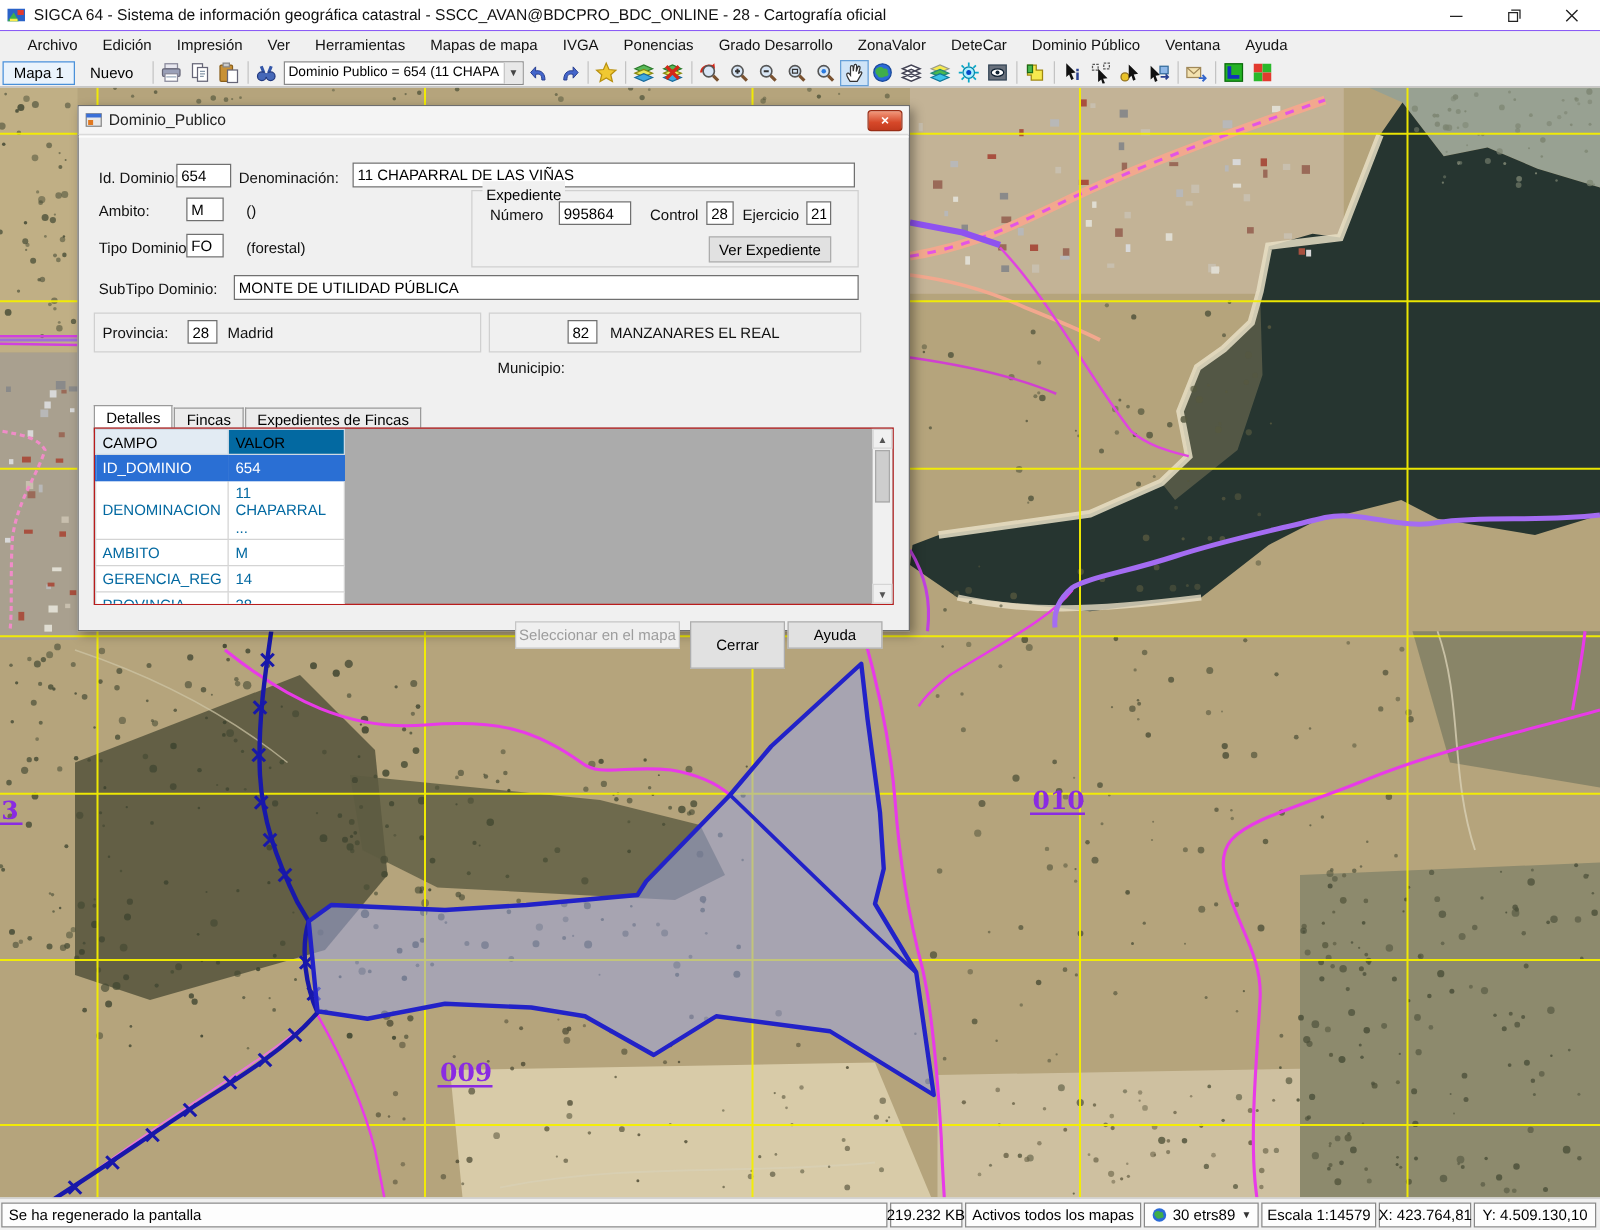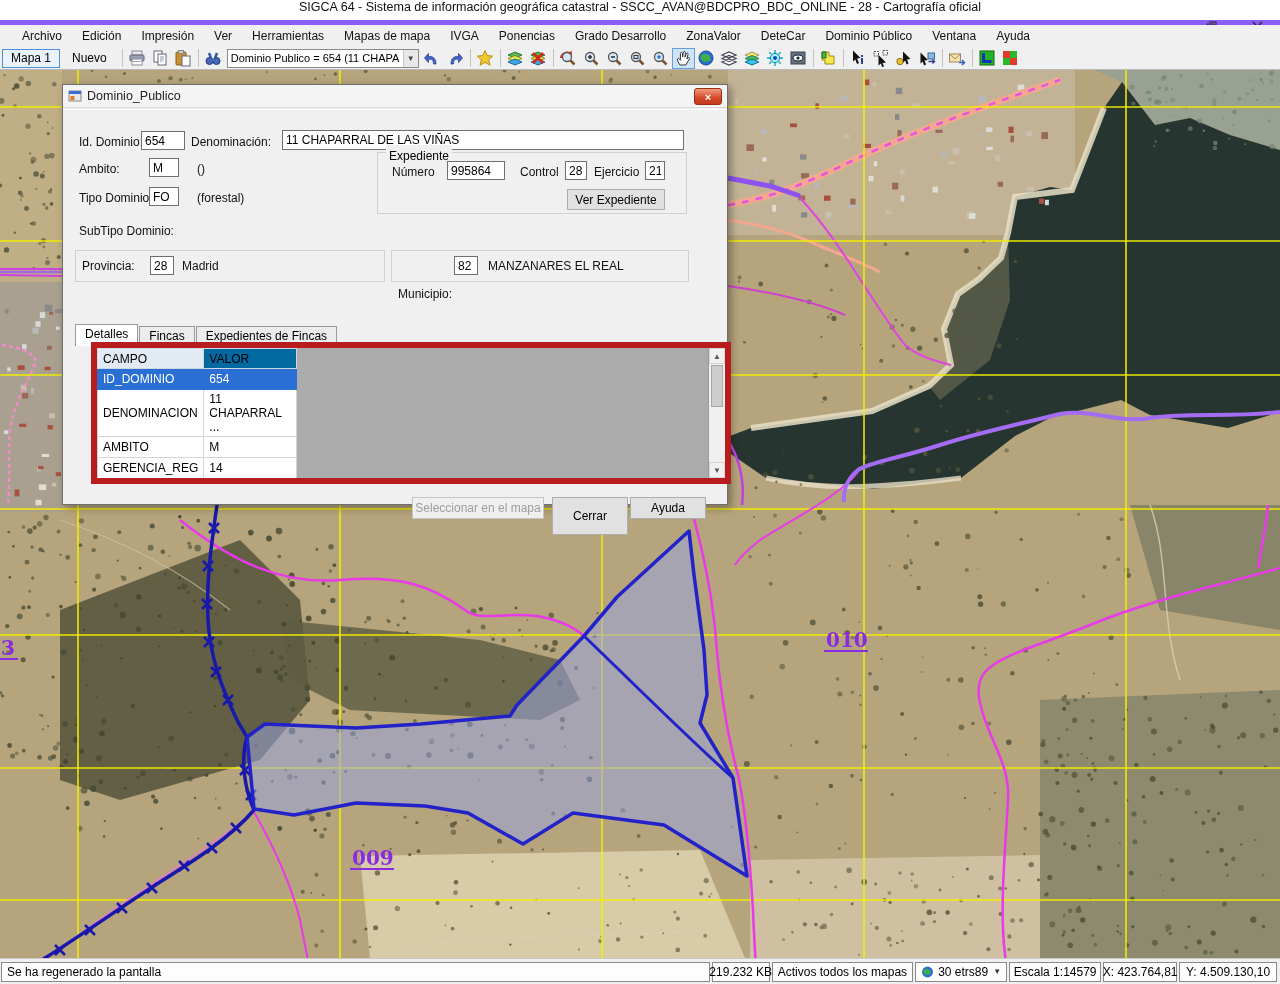--- a/index.html
+++ b/index.html
@@ -1,21 +1,21 @@
 <!DOCTYPE html>
 <html><head>
 <meta charset="utf-8">
 <style>
   * { margin:0; padding:0; box-sizing:border-box; }
   html,body { width:1280px; height:984px; overflow:hidden; }
   body { font-family:"Liberation Sans", sans-serif; font-size:12px; background:#f0f0f0; position:relative; }
   #app { position:absolute; inset:0; width:1280px; height:984px; background:#f0f0f0; }
 
   
-  .titlebar { position:absolute; top:0; left:0; right:0; height:25px; background:#ffffff; display:flex; align-items:center; border-bottom:5px solid #8b5cf6;flex-direction:column; }
+  .titlebar { position:absolute; top:0; left:0; right:0; height:25px; background:#ffffff; display:flex; align-items:center; border-bottom:1px solid #8b5cf6; }
   .titlebar .appicon { width:16px; height:16px; margin:0 6px 0 5px; }
   .titlebar .title { font-size:12.5px; color:#111; white-space:nowrap; }
   .winbtns { margin-left:auto; display:flex; height:100%; }
   .winbtn { width:46px; height:25px; display:flex; align-items:center; justify-content:center; color:#222; }
   .winbtn svg { display:block; }
 
   .menubar { position:absolute; top:25px; left:0; right:0; height:22px; background:#f0f0f0; display:flex; align-items:center; padding-left:12px; }
   .menu-item { padding:3px 10px; font-size:12px; color:#111; white-space:nowrap; }
 
   .toolbar { position:absolute; top:47px; left:0; right:0; height:23px; background:#f0f0f0; display:flex; align-items:center; padding-left:2px; border-bottom:1px solid #b9b9b9; }
@@ -43,27 +43,27 @@
   .dlg-body { position:absolute; top:24px; left:0; right:0; bottom:0; border-top:1px solid #fff; }
   .lbl { position:absolute; font-size:12px; color:#111; white-space:nowrap; }
   .inp { position:absolute; border:1px solid #707070; background:#fff; font-size:12px; font-family:"Liberation Sans",sans-serif; padding:1px 3px; }
   .grp { position:absolute; border:1px solid #d0d0d0; }
   .grp .legend { position:absolute; top:-8px; left:8px; background:#f0f0f0; padding:4px 3px; font-size:12px; }
   .btn { position:absolute; background:#e1e1e1; border:1px solid #adadad; font-size:12px; font-family:"Liberation Sans",sans-serif; display:flex; align-items:center; justify-content:center; }
   .btn.disabled { background:#efefef; border-color:#c5c5c5; color:#9d9d9d; }
   .tabs { position:absolute; left:12px; top:214px; display:flex; align-items:flex-end; }
   .tab { border:1px solid #9a9a9a; border-bottom:none; background:#ececec; padding:2px 9px 3px; font-size:12px; margin-right:1px; }
   .tab.active { background:#fff; padding-bottom:5px; }
-  .gridwrap { position:absolute; left:12px; top:232px; width:640px; height:142px; border:6px solid #b91c1c; background:#ababab; overflow:hidden; display:flex;margin-left:16px; }
+  .gridwrap { position:absolute; left:12px; top:232px; width:640px; height:142px; border:1px solid #b91c1c; background:#ababab; overflow:hidden; display:flex; }
   .grid { width:200px; }
   .grid table { border-collapse:collapse; width:200px; font-size:12px; background:#fff; }
   .grid th { font-weight:normal; text-align:left; padding:2px 5px; height:20px; border:1px solid #cfd9e3; }
   .grid th.c1 { background:#e2ebf3; width:100px; }
   .grid th.c2 { background:#0369a1; width:100px; }
-  .grid td { padding:2px 5px; height:21px; border:1px solid #d4d4d4; background:#fff; color:#000000; }
+  .grid td { padding:2px 5px; height:21px; border:1px solid #d4d4d4; background:#fff; color:#0369a1; }
   .grid tr.sel td { background:#2a6fd4; color:#fff; border-color:#2a6fd4; }
   .vscroll { margin-left:auto; width:17px; background:#f0f0f0; border-left:1px solid #9a9a9a; display:flex; flex-direction:column; }
   .sarr { height:16px; display:flex; align-items:center; justify-content:center; font-size:8px; color:#555; background:#f0f0f0; border:1px solid #d5d5d5; }
   .sarr.dn { margin-top:auto; }
   .sthumb { height:42px; background:#cdcdcd; border:1px solid #a8a8a8; margin:1px 2px; }
 
   
   .statusbar { position:absolute; left:0; right:0; bottom:0; height:26px; background:#f0f0f0; border-top:1px solid #c9c9c9; display:flex; align-items:center; padding:0 1px; }
   .seg { height:20px; border:1px solid #898989; background:#fdfdfd; display:flex; align-items:center; padding:0 5px; font-size:12px; white-space:nowrap; margin-right:2px; }
   .seg.msg { width:726px; }
@@ -1400,20 +1400,21 @@
         <span class="lbl" style="left:14px;top:12px;">Número</span>
         <input class="inp" style="left: 69px; top: 8px; width: 58px; height: 19px;" value="995864">
         <span class="lbl" style="left:142px;top:12px;">Control</span>
         <input class="inp" style="left: 187px; top: 8px; width: 22px; height: 19px;" value="28">
         <span class="lbl" style="left:216px;top:12px;">Ejercicio</span>
         <input class="inp" style="left: 267px; top: 8px; width: 20px; height: 19px;" value="21">
         <div class="btn" style="left:189px;top:36px;width:98px;height:21px;">Ver Expediente</div>
       </div>
 
       <span class="lbl" style="left:16px;top:114px;">SubTipo Dominio:</span>
+      <input class="inp" style="left: 124px; top: 110px; width: 500px; height: 20px;" value="MONTE DE UTILIDAD PÚBLICA">
 
       <div class="grp" style="left:12px;top:140px;width:310px;height:32px;">
         <span class="lbl" style="left:6px;top:8px;">Provincia:</span>
         <input class="inp" style="left: 74px; top: 5px; width: 24px; height: 19px;" value="28">
         <span class="lbl" style="left:106px;top:8px;">Madrid</span>
       </div>
       <div class="grp" style="left:328px;top:140px;width:298px;height:32px;">
         <span class="lbl" style="left:6px;top:8px;margin-top:28px;">Municipio:</span>
         <input class="inp" style="left: 62px; top: 5px; width: 24px; height: 19px;" value="82">
         <span class="lbl" style="left:96px;top:8px;">MANZANARES EL REAL</span>

